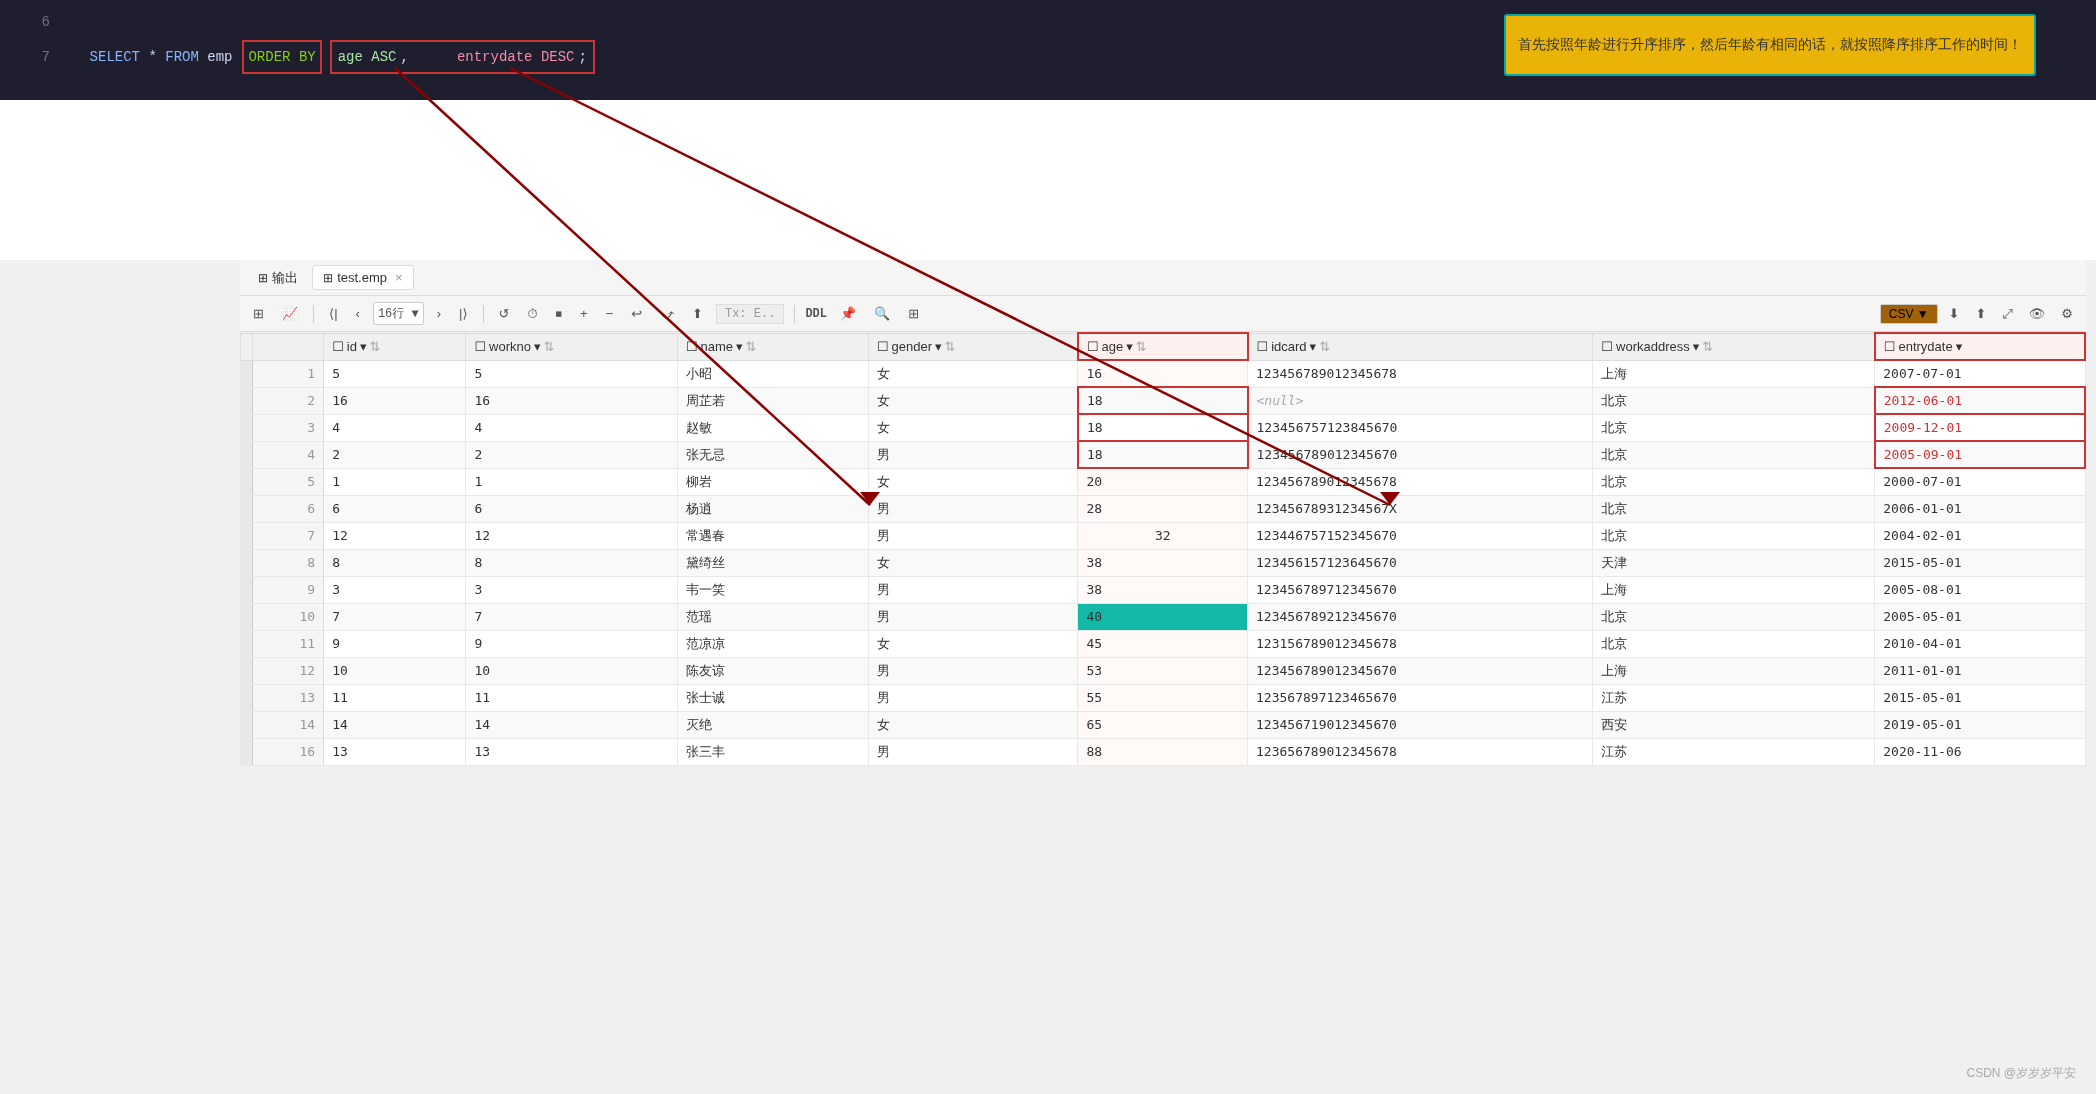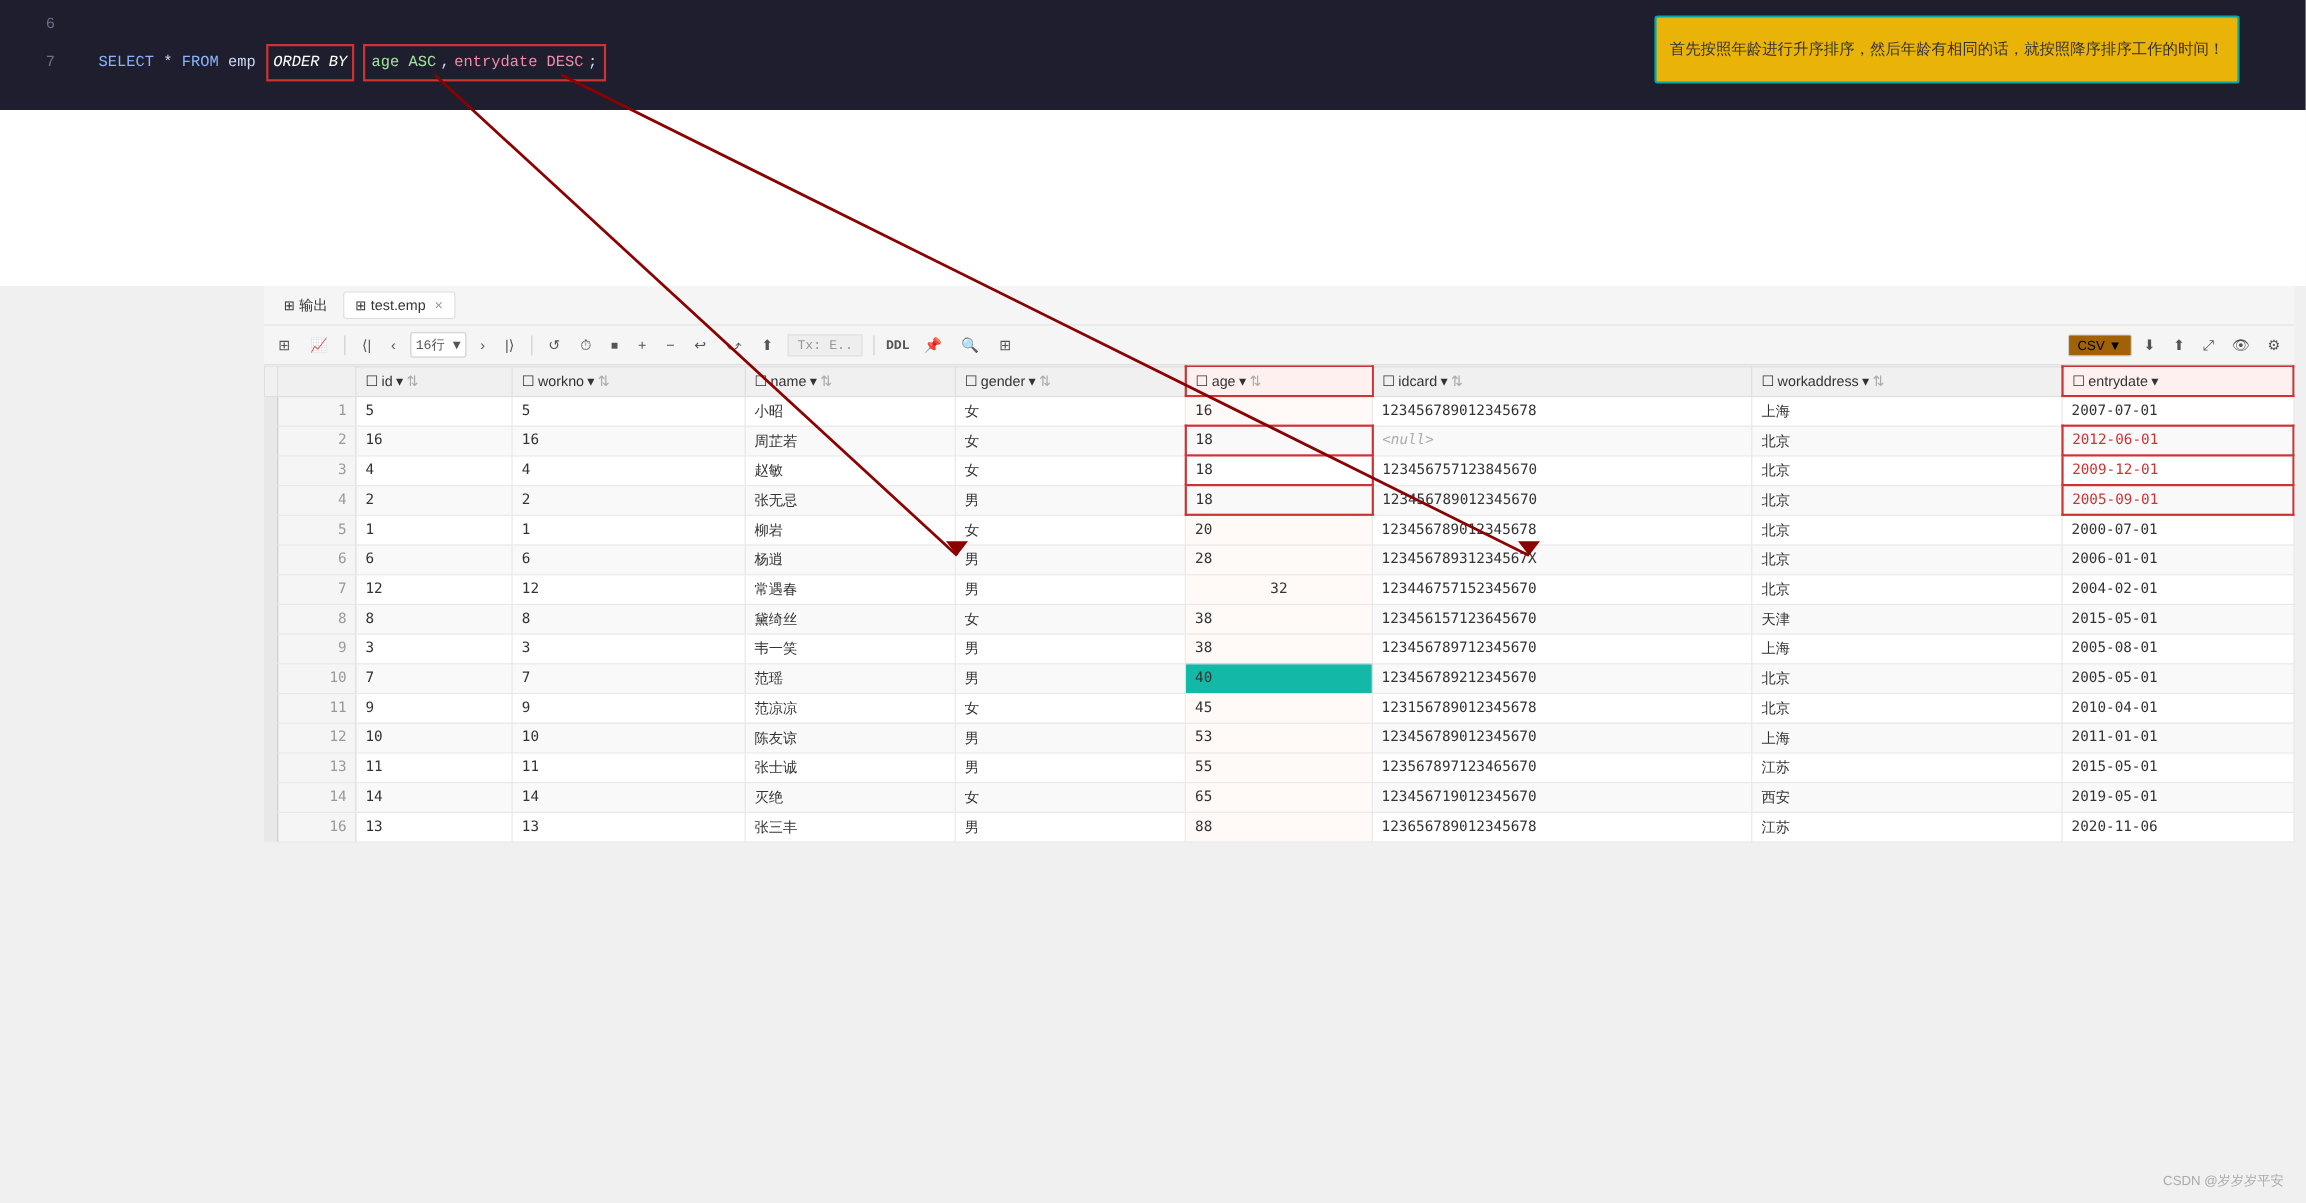--- a/index.html
+++ b/index.html
@@ -188,27 +188,27 @@
 
   <div class="code-area" style="position:relative; padding: 8px 30px; min-height:100px;">
     <div class="code-line" style="color:#6c7086; margin-bottom:4px;">
       <span class="line-num">6</span>
     </div>
     <div class="code-line" style="margin-top:2px;">
       <span class="line-num">7</span>
       <span style="color:#cdd6f4;">&nbsp;&nbsp;&nbsp;&nbsp;<span style="color:#89b4fa;">SELECT</span> * <span style="color:#89b4fa;">FROM</span> emp</span>
 
       <span style="border:2px solid #cc3333; display:inline-flex; align-items:center; padding:1px 4px; margin-left:4px;">
-        <span style="color:#ffffff;font-style:italic;">ORDER BY</span>
+        <span style="color:#84cc16;">ORDER BY</span>
       </span>
 
       <span style="border:2px solid #cc3333; display:inline-flex; align-items:center; padding:1px 6px; margin-left:2px; gap:4px;">
         <span style="color:#a6e3a1;">age ASC</span>
           <span style="color:#cdd6f4;">,</span>
-        <span style="color:#f38ba8;">entrydate DESC</span>
+        <span style="color:#f38ba8;margin-left:44px;">entrydate DESC</span>
           <span style="color:#cdd6f4;">;</span>
       </span>
     </div>
   </div>
 
   <div class="annotation-box">
     <span>首先按照年龄进行升序排序，然后年龄有相同的话，就按照降序排序工作的时间！</span>
   </div>
 
   <div class="middle-area">

